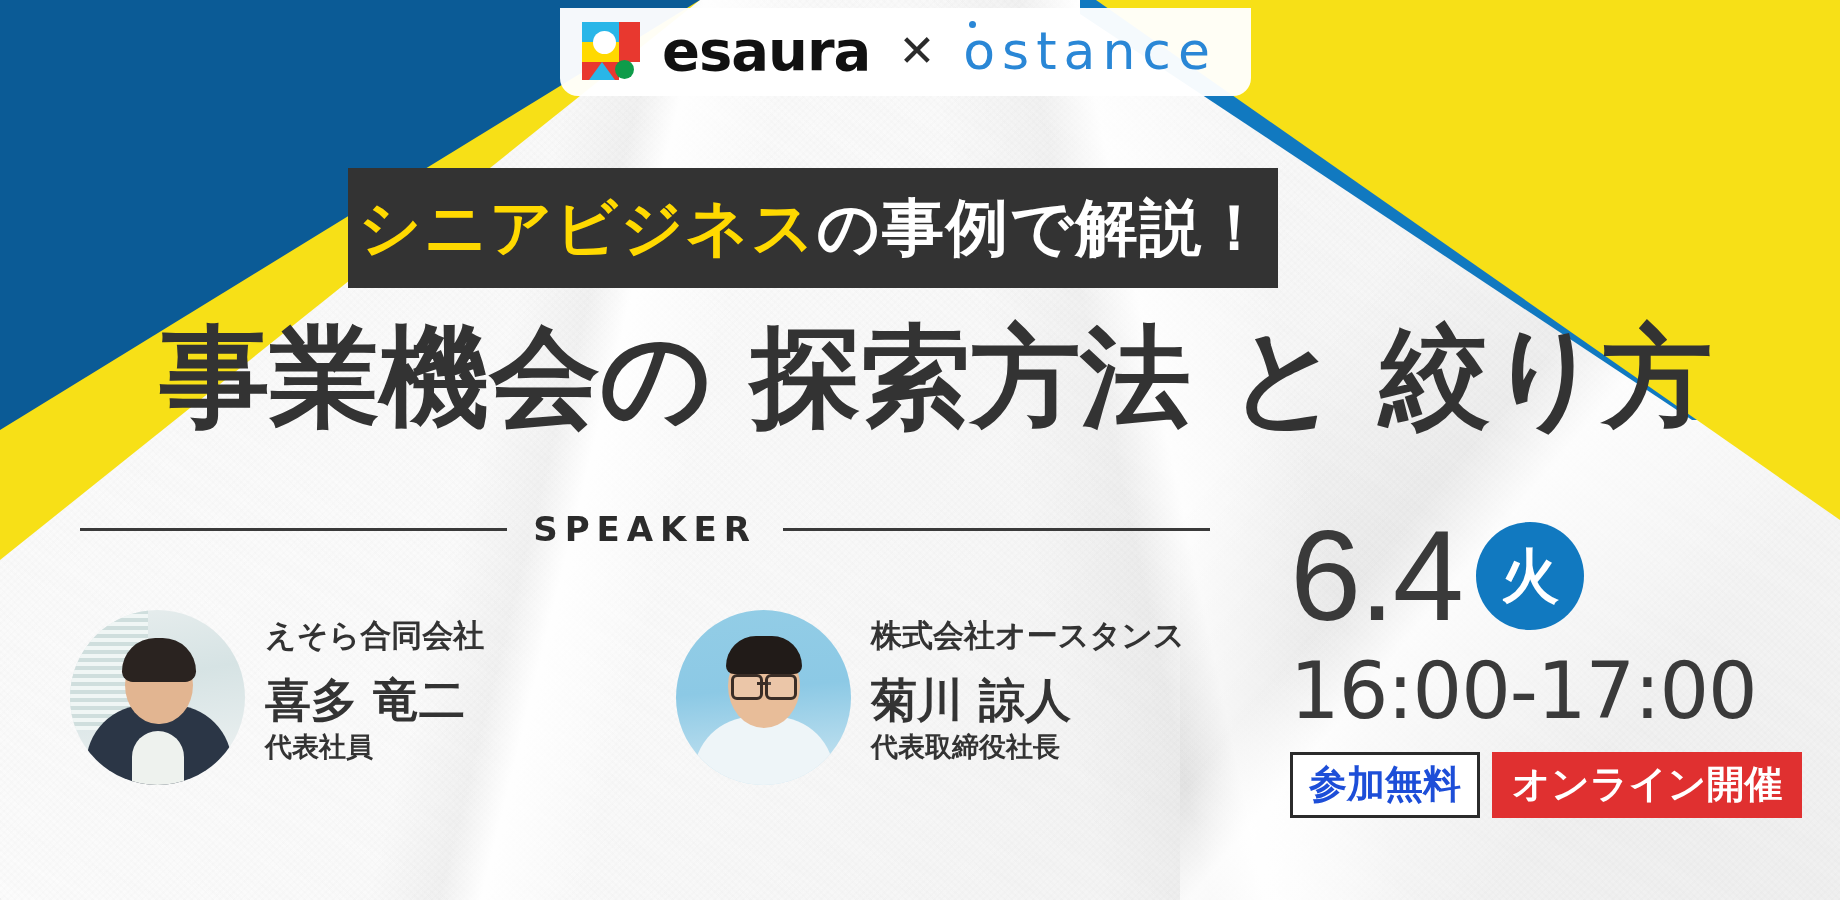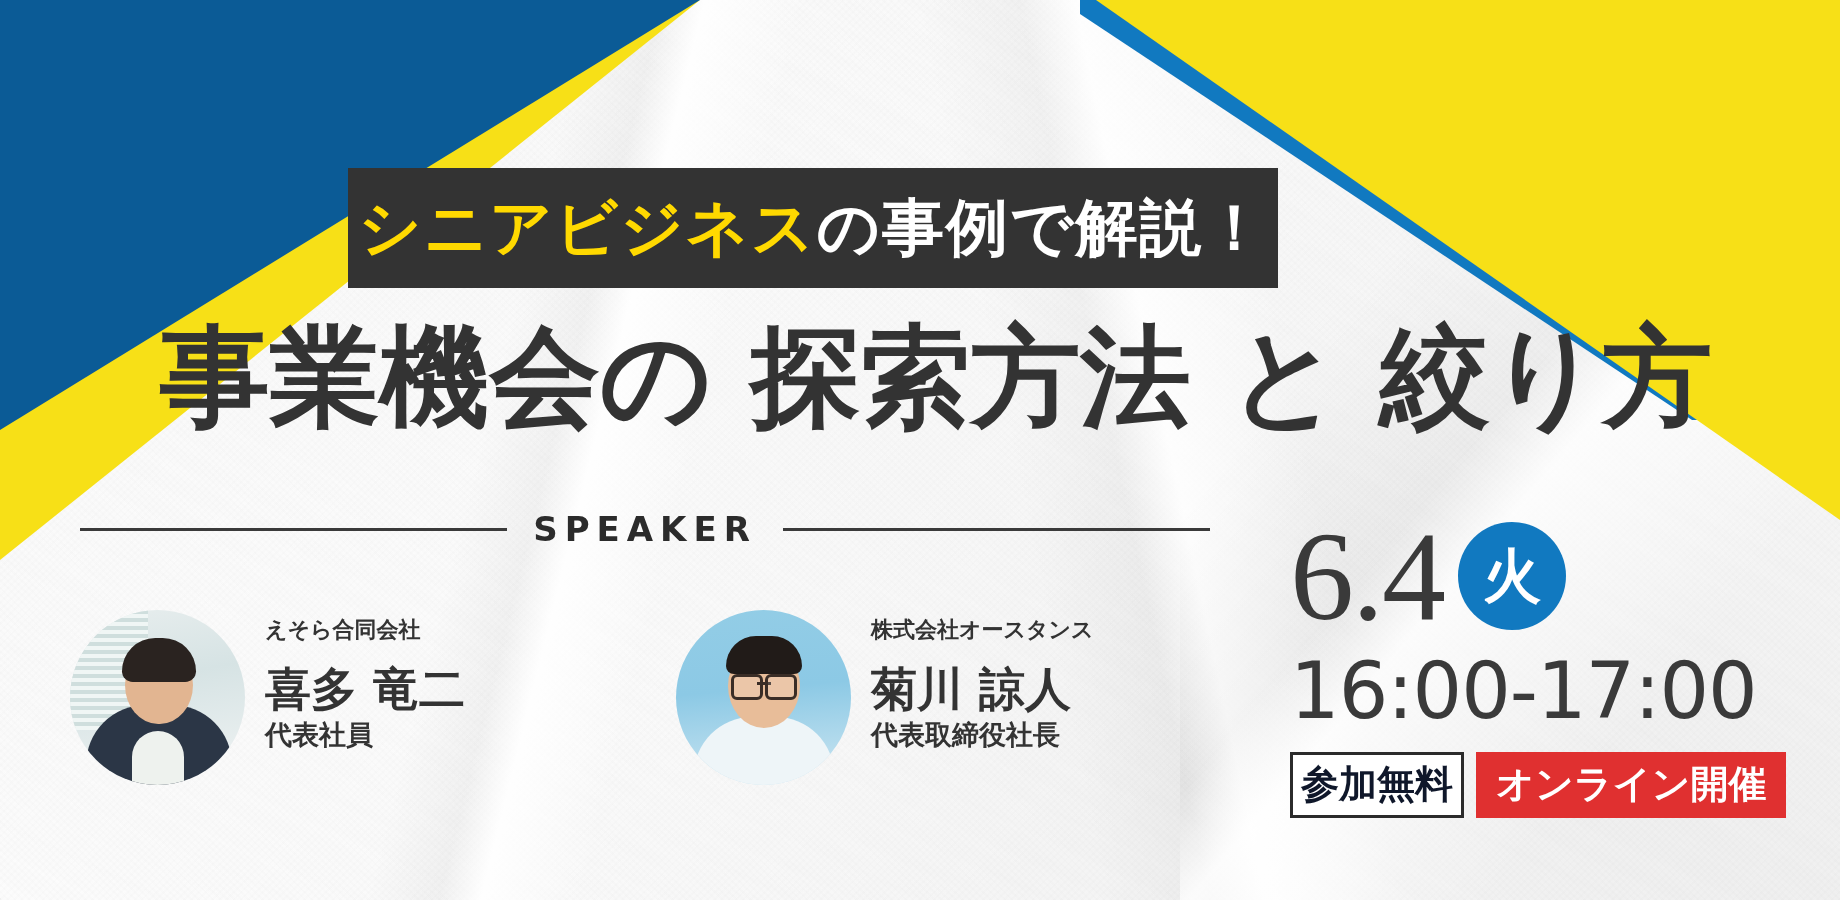--- a/index.html
+++ b/index.html
@@ -172,55 +172,55 @@
     position:absolute;left:55px;top:64px;width:66px;height:20px;
   }
   .avatar-2 .glasses .lens{
     position:absolute;top:0;width:26px;height:20px;border:3px solid #3a2d26;border-radius:6px;background:rgba(255,255,255,.15);
   }
   .avatar-2 .glasses .lens.l{left:0;}
   .avatar-2 .glasses .lens.r{right:0;}
   .avatar-2 .glasses .bridge{position:absolute;left:26px;top:8px;width:14px;height:3px;background:#3a2d26;}
   .sp-text{padding-top:6px;}
   .sp-company{
-    font-family:"DejaVu Sans",sans-serif;font-weight:700;font-size:22px;color:#333333;
+    font-family:"DejaVu Sans",sans-serif;font-weight:700;font-size:31px;color:#333333;
     line-height:1.25;white-space:nowrap;
   }
   .sp-name{
     font-family:"DejaVu Sans",sans-serif;font-weight:700;font-size:46px;color:#333333;
     line-height:1.3;white-space:nowrap;margin-top:16px;
   }
   .sp-role{
     font-family:"DejaVu Sans",sans-serif;font-weight:700;font-size:27px;color:#333333;
     line-height:1.2;white-space:nowrap;
   }
 
   
   .datebox{position:absolute;left:1290px;top:512px;width:520px;}
   .date-row{display:flex;align-items:center;gap:14px;}
   .date-num{
-    font-family:Liberation Serif, serif;font-weight:400;font-size:128px;color:#3a3a3a;
+    font-family:Liberation Sans, sans-serif;font-weight:400;font-size:128px;color:#3a3a3a;
     line-height:1;letter-spacing:-2px;
   }
   .dow{
     width:108px;height:108px;border-radius:50%;background:#1179c0;
     display:flex;align-items:center;justify-content:center;flex:0 0 auto;
   }
   .dow span{
     font-family:"DejaVu Sans",sans-serif;font-weight:700;font-size:58px;color:#ffffff;line-height:1;
   }
   .time{
     font-family:"DejaVu Sans",sans-serif;font-weight:400;font-size:78px;color:#3a3a3a;
     line-height:1;letter-spacing:-1px;margin-top:12px;
   }
   .badges{display:flex;gap:0;margin-top:22px;}
   .badge-free{
-    border:3px solid #2b2b2b;background:#ffffff;color:#0f172a;
+    border:3px solid #2b2b2b;background:#ffffff;color:#1d4ed8;
     font-family:"DejaVu Sans",sans-serif;font-weight:700;font-size:38px;
-    padding:8px 8px;line-height:1.15;white-space:nowrap;
+    padding:8px 16px;line-height:1.15;white-space:nowrap;
   }
   .badge-online{
     background:#e03030;color:#ffffff;
     font-family:"DejaVu Sans",sans-serif;font-weight:700;font-size:38px;
     padding:11px 20px;line-height:1.15;white-space:nowrap;margin-left:12px;
   }
 </style>
 </head>
 <body>
 
@@ -230,20 +230,38 @@
   <div class="texture2"></div>
   <div class="fold fold-a"></div>
   <div class="fold fold-b"></div>
   <div class="fold fold-c"></div>
 
   <div class="corner corner-tl-yellow"></div>
   <div class="corner corner-tl-blue"></div>
   <div class="corner corner-tr-blue"></div>
   <div class="corner corner-tr-yellow"></div>
 
+  <div class="logo-bar">
+    <div class="mark">
+      <div class="m-cyan-tl"></div>
+      <div class="m-yellow"></div>
+      <div class="m-red-bl"></div>
+      <div class="m-red-r"></div>
+      <div class="m-white-r"></div>
+      <div class="m-tri"></div>
+      <div class="m-circle-w"></div>
+      <div class="m-circle-g"></div>
+    </div>
+    <div class="logo-esaura">esaura</div>
+    <div class="logo-x">✕</div>
+    <div class="logo-ostance">
+      <span class="dot"></span>
+      <span>ostance</span>
+    </div>
+  </div>
 
   <div class="kicker">
     <div class="kicker-text"><span class="kicker-hl">シニアビジネス</span><span class="kicker-rest">の事例で解説！</span></div>
   </div>
 
   <div class="title">事業機会の 探索方法 と 絞り方</div>
 
   <div class="speaker-head">
     <div class="line"></div>
     <div class="label">SPEAKER</div>

